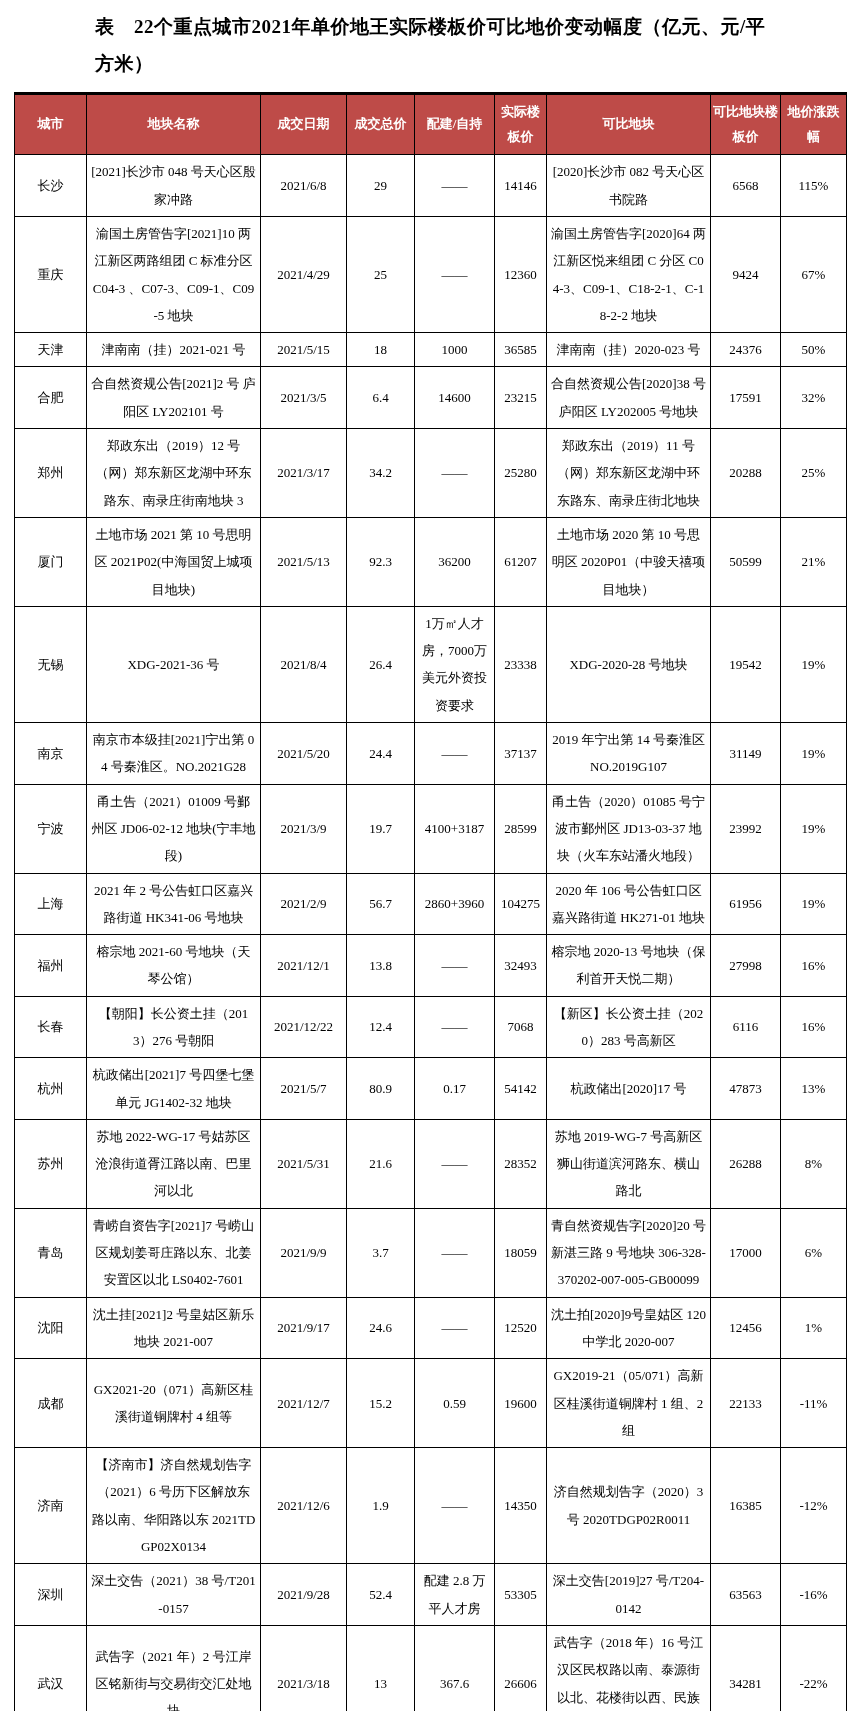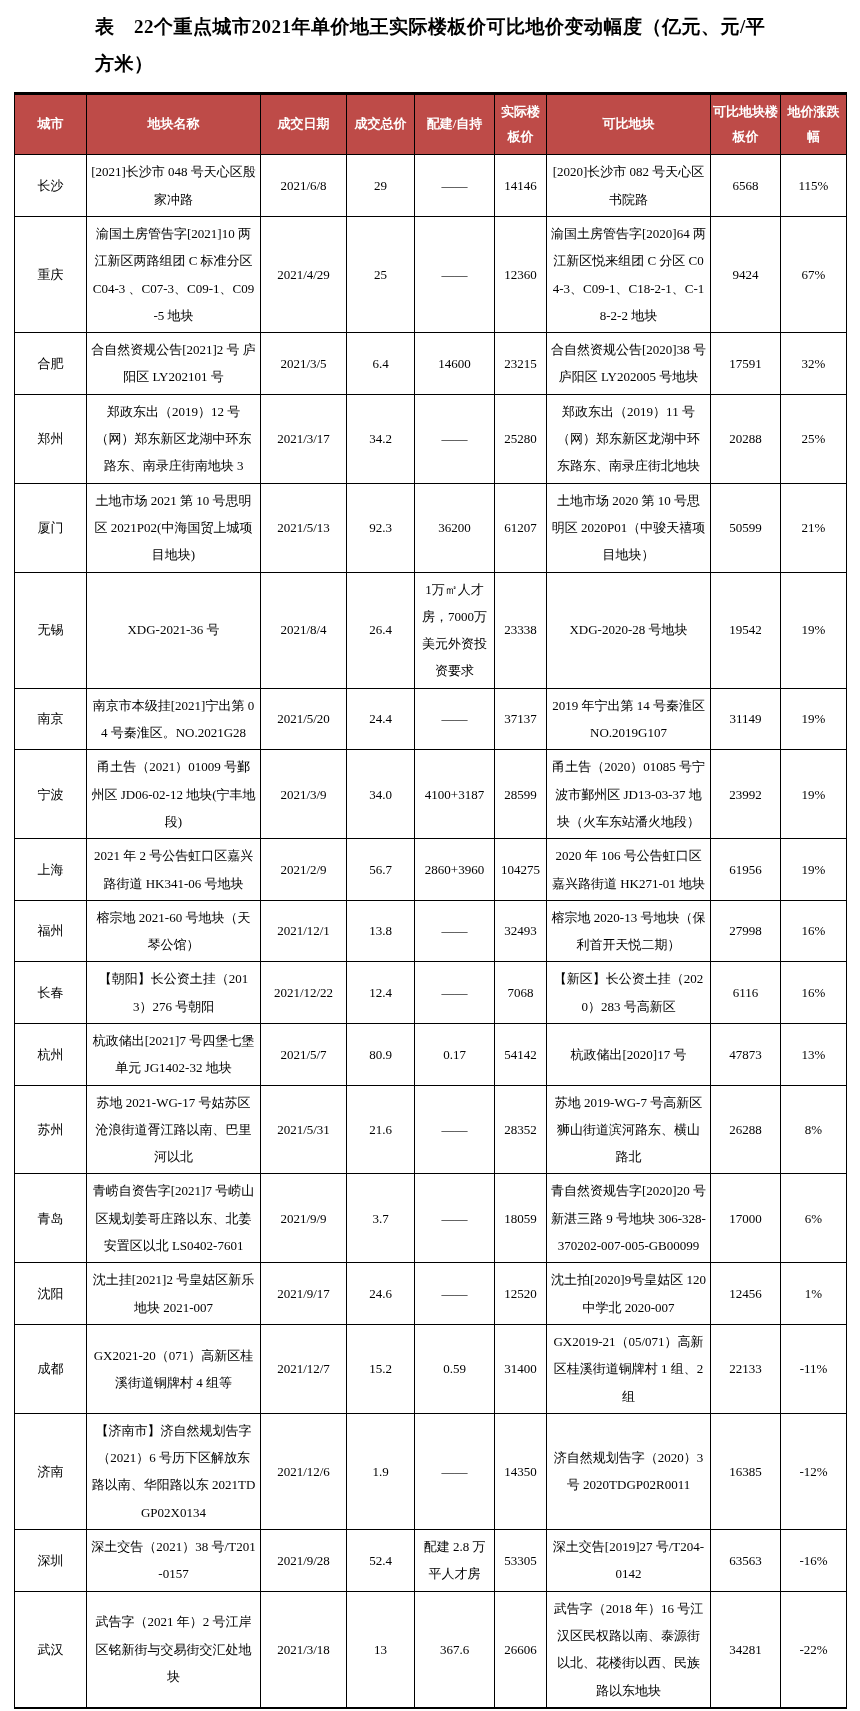--- a/index.html
+++ b/index.html
@@ -106,20 +106,31 @@
           <td>渝国土房管告字[2021]10 两江新区两路组团 C 标准分区 C04-3 、C07-3、C09-1、C09-5 地块</td>
           <td>2021/4/29</td>
           <td>25</td>
           <td>——</td>
           <td>12360</td>
           <td>渝国土房管告字[2020]64 两江新区悦来组团 C 分区 C04-3、C09-1、C18-2-1、C-18-2-2 地块</td>
           <td>9424</td>
           <td>67%</td>
         </tr>
         <tr>
+          <td>天津</td>
+          <td>津南南（挂）2021-021 号</td>
+          <td>2021/5/15</td>
+          <td>18</td>
+          <td>1000</td>
+          <td>36585</td>
+          <td>津南南（挂）2020-023 号</td>
+          <td>24376</td>
+          <td>50%</td>
+        </tr>
+        <tr>
           <td>合肥</td>
           <td>合自然资规公告[2021]2 号 庐阳区 LY202101 号</td>
           <td>2021/3/5</td>
           <td>6.4</td>
           <td>14600</td>
           <td>23215</td>
           <td>合自然资规公告[2020]38 号 庐阳区 LY202005 号地块</td>
           <td>17591</td>
           <td>32%</td>
         </tr>
@@ -164,21 +175,21 @@
           <td>——</td>
           <td>37137</td>
           <td>2019 年宁出第 14 号秦淮区 NO.2019G107</td>
           <td>31149</td>
           <td>19%</td>
         </tr>
         <tr>
           <td>宁波</td>
           <td>甬土告（2021）01009 号鄞州区 JD06-02-12 地块(宁丰地段)</td>
           <td>2021/3/9</td>
-          <td>34.0</td>
+          <td>19.7</td>
           <td>4100+3187</td>
           <td>28599</td>
           <td>甬土告（2020）01085 号宁波市鄞州区 JD13-03-37 地块（火车东站潘火地段）</td>
           <td>23992</td>
           <td>19%</td>
         </tr>
         <tr>
           <td>上海</td>
           <td>2021 年 2 号公告虹口区嘉兴路街道 HK341-06 号地块</td>
           <td>2021/2/9</td>
@@ -217,21 +228,21 @@
           <td>2021/5/7</td>
           <td>80.9</td>
           <td>0.17</td>
           <td>54142</td>
           <td>杭政储出[2020]17 号</td>
           <td>47873</td>
           <td>13%</td>
         </tr>
         <tr>
           <td>苏州</td>
-          <td>苏地 2021-WG-17 号姑苏区沧浪街道胥江路以南、巴里河以北</td>
+          <td>苏地 2022-WG-17 号姑苏区沧浪街道胥江路以南、巴里河以北</td>
           <td>2021/5/31</td>
           <td>21.6</td>
           <td>——</td>
           <td>28352</td>
           <td>苏地 2019-WG-7 号高新区狮山街道滨河路东、横山路北</td>
           <td>26288</td>
           <td>8%</td>
         </tr>
         <tr>
           <td>青岛</td>
@@ -254,21 +265,21 @@
           <td>沈土拍[2020]9号皇姑区 120 中学北 2020-007</td>
           <td>12456</td>
           <td>1%</td>
         </tr>
         <tr>
           <td>成都</td>
           <td>GX2021-20（071）高新区桂溪街道铜牌村 4 组等</td>
           <td>2021/12/7</td>
           <td>15.2</td>
           <td>0.59</td>
-          <td>31400</td>
+          <td>19600</td>
           <td>GX2019-21（05/071）高新区桂溪街道铜牌村 1 组、2 组</td>
           <td>22133</td>
           <td>-11%</td>
         </tr>
         <tr>
           <td>济南</td>
           <td>【济南市】济自然规划告字（2021）6 号历下区解放东路以南、华阳路以东 2021TDGP02X0134</td>
           <td>2021/12/6</td>
           <td>1.9</td>
           <td>——</td>

